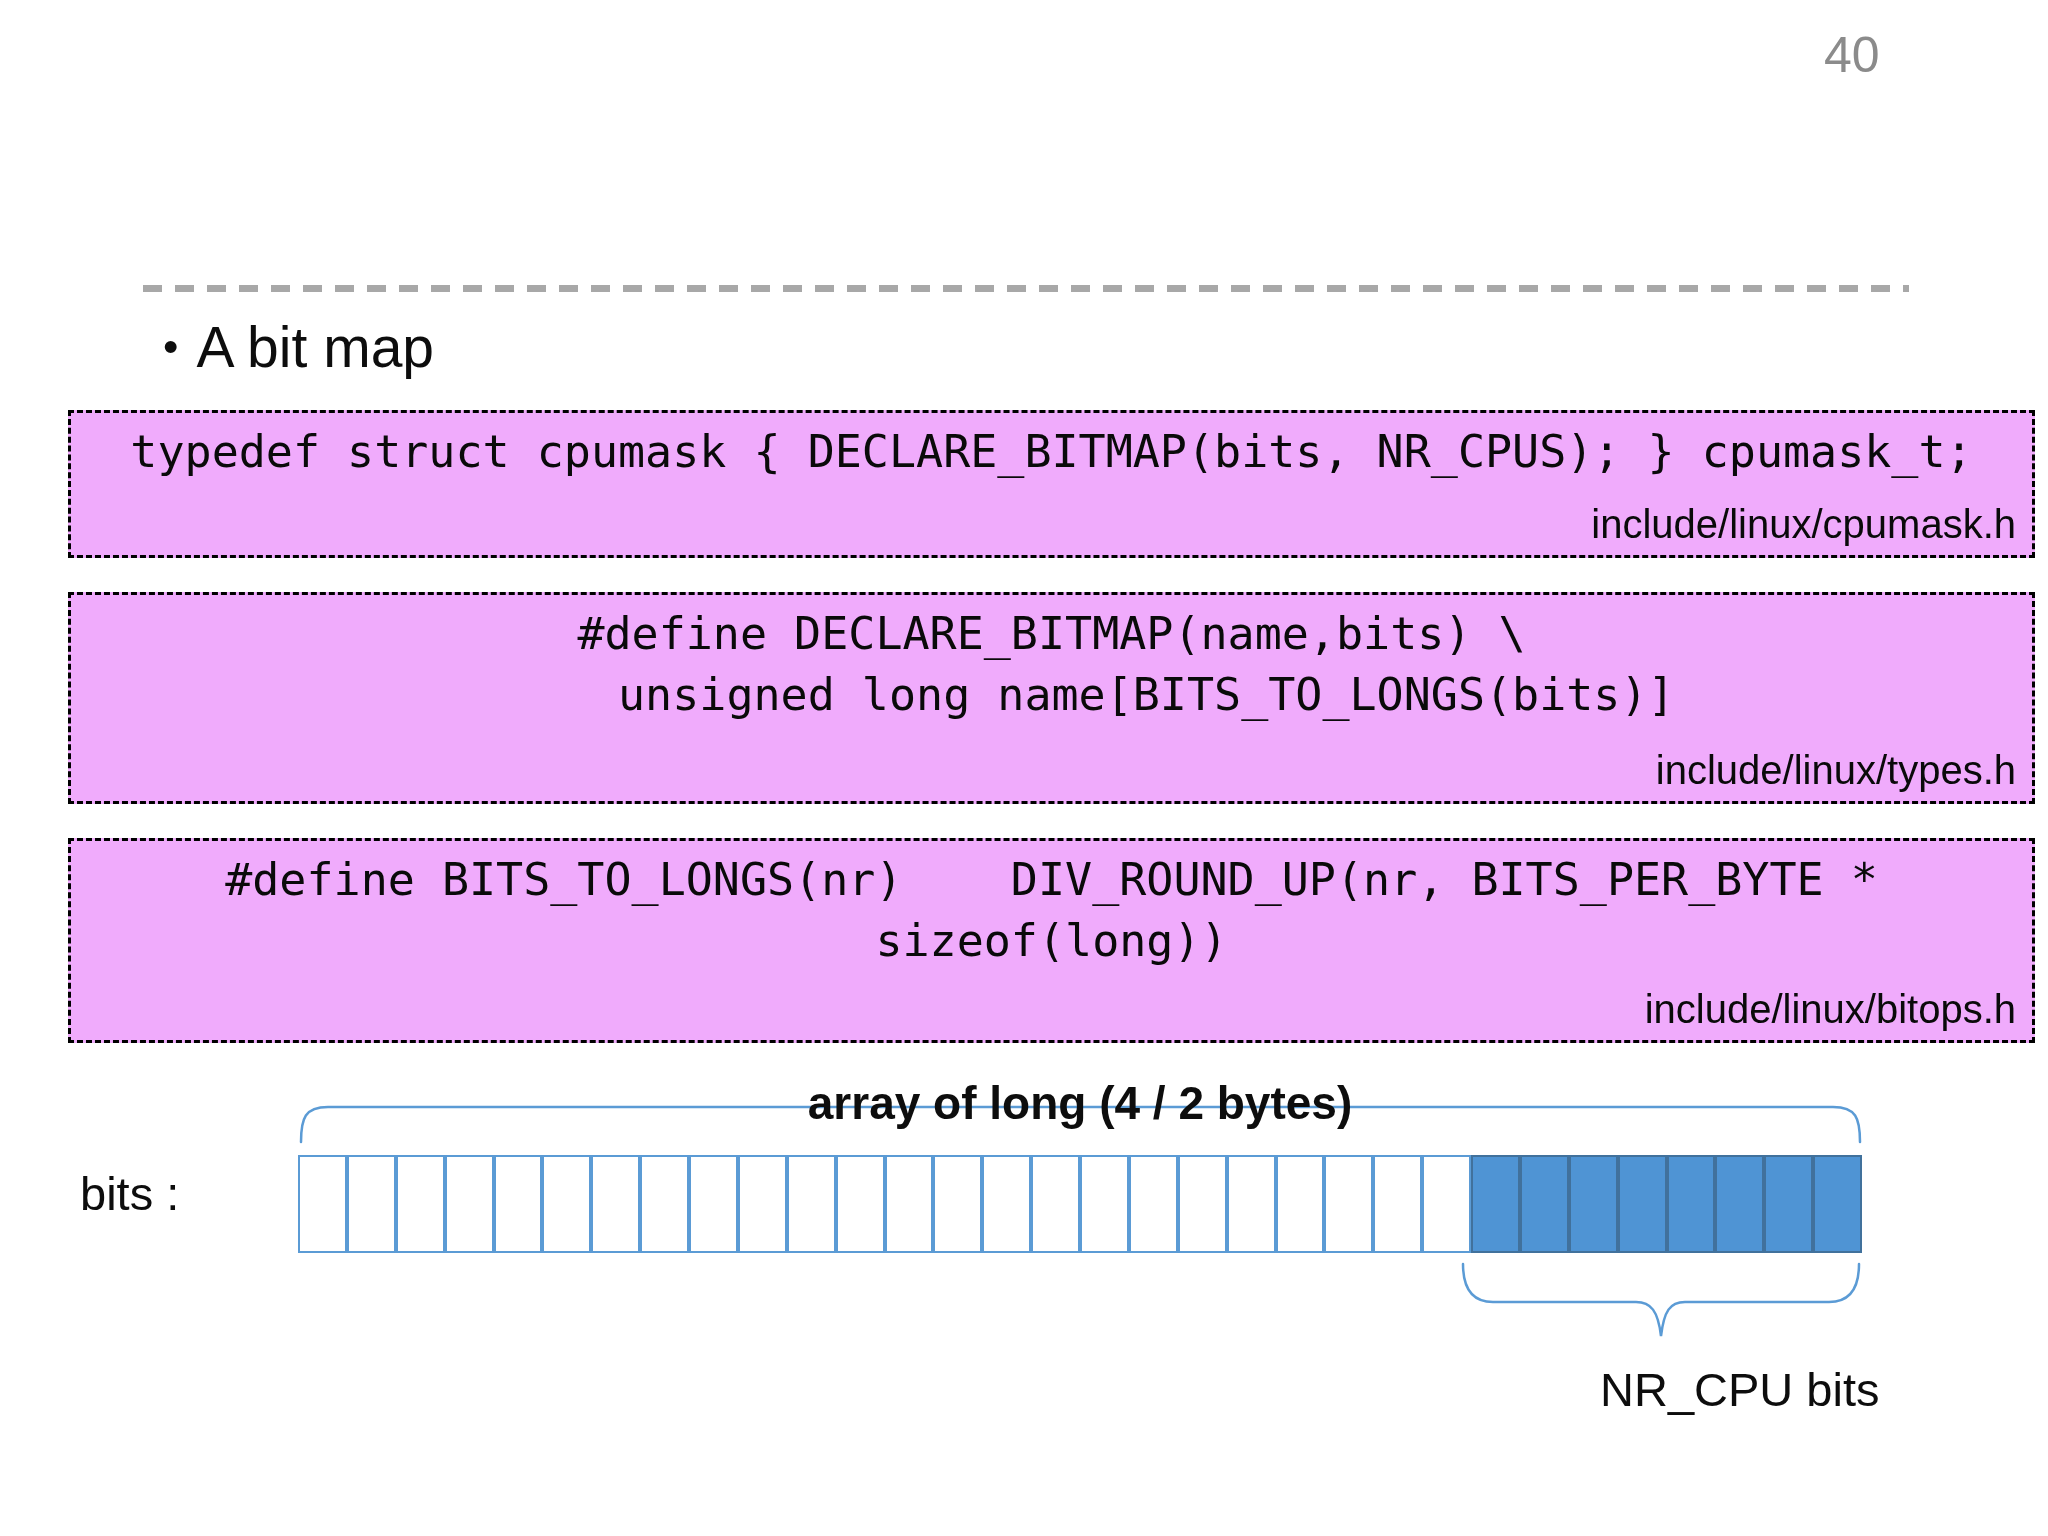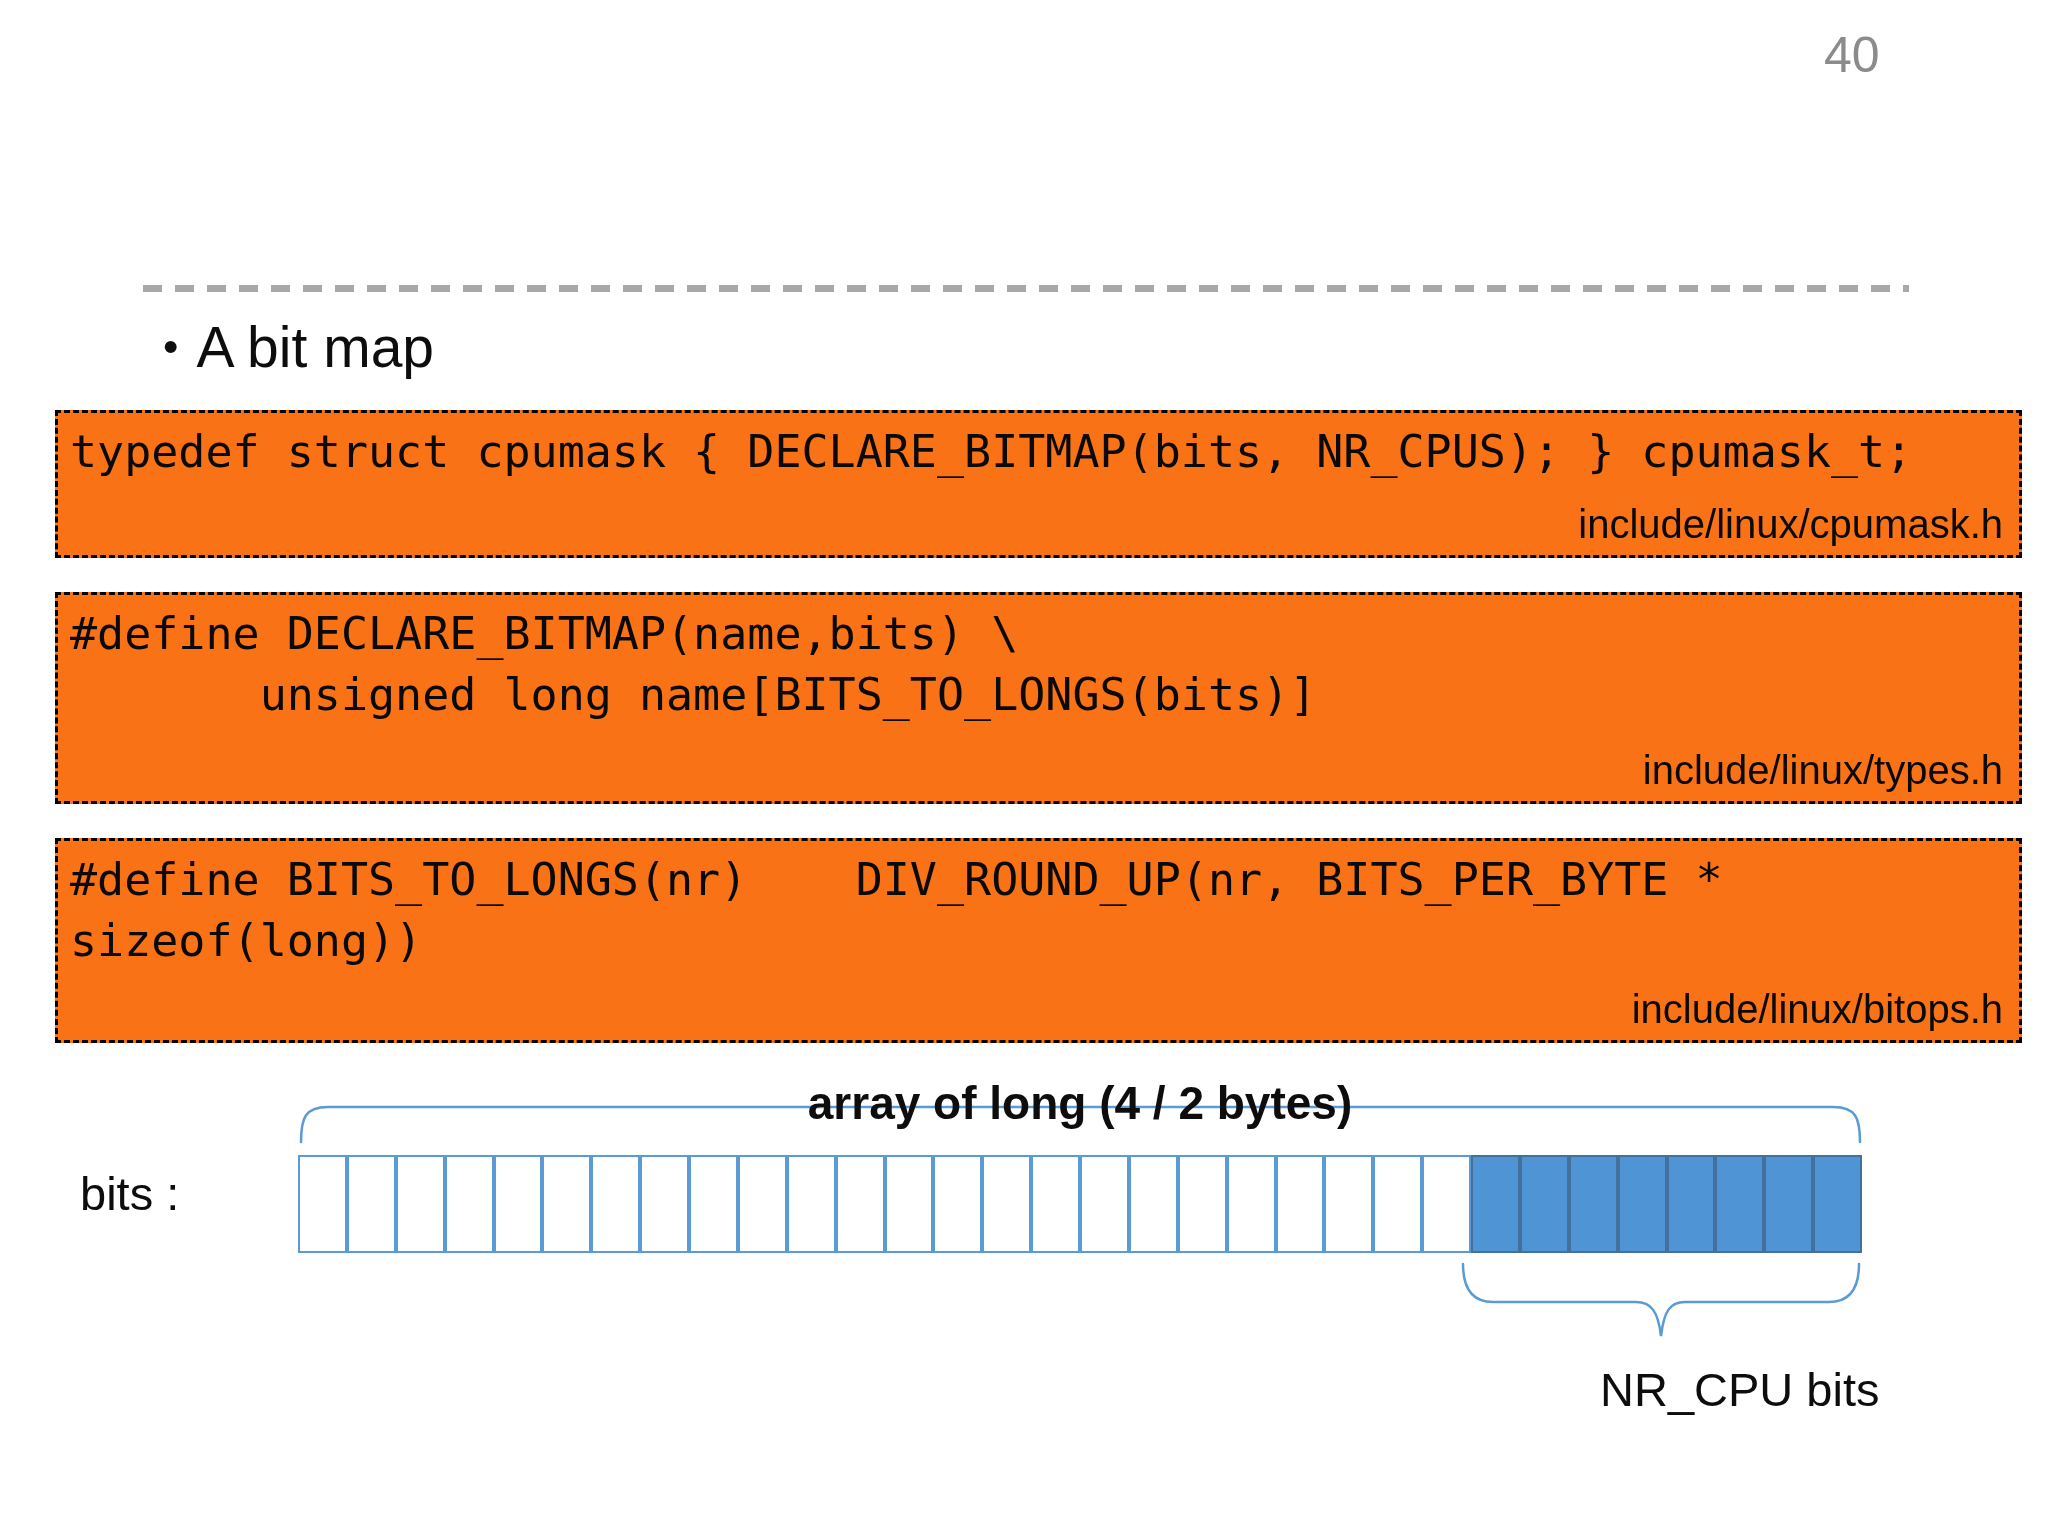--- a/index.html
+++ b/index.html
@@ -44,27 +44,28 @@
     align-items: center;
     color: #0d0d0d;
   }
   .bullet-dot {
     font-size: 44px;
     margin-right: 18px;
     line-height: 1;
   }
   .code-box {
     position: absolute;
-    left: 55px;
+    left: 68px;
     width: 1967px;
     border: 3px dashed #000000;
-    background: #f97316;
+    background: #f0abfc;
     box-sizing: border-box;
     padding: 8px 12px;
     overflow: hidden;
+    text-align: center;
   }
   .box-1 { top: 410px; height: 148px; }
   .box-2 { top: 592px; height: 212px; }
   .box-3 { top: 838px; height: 205px; }
   .code-line {
     font-family: "DejaVu Sans Mono", monospace;
     font-size: 45px;
     line-height: 61px;
     white-space: pre;
     color: #0a0a0a;

